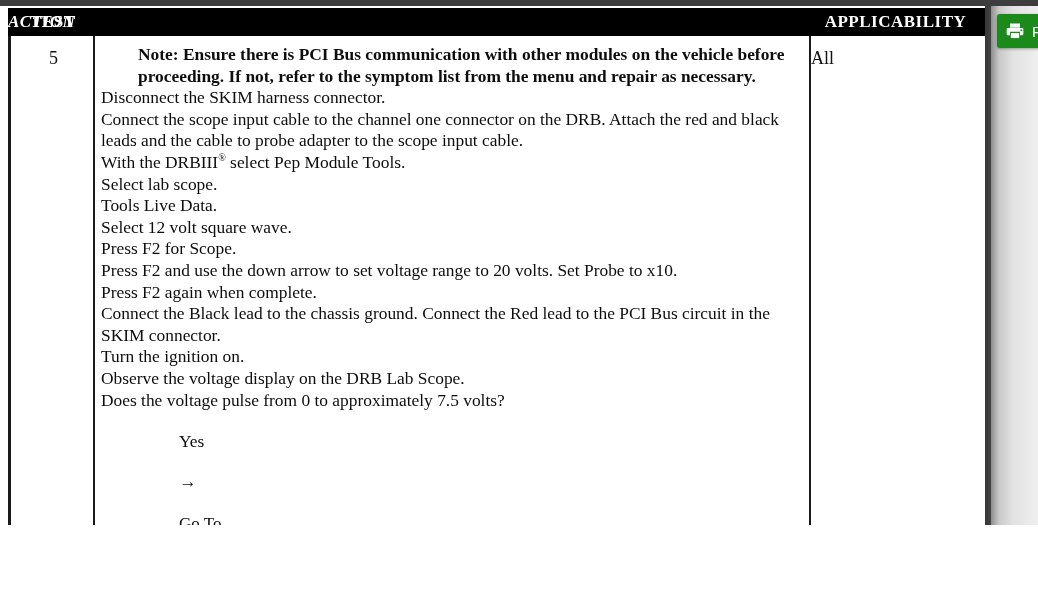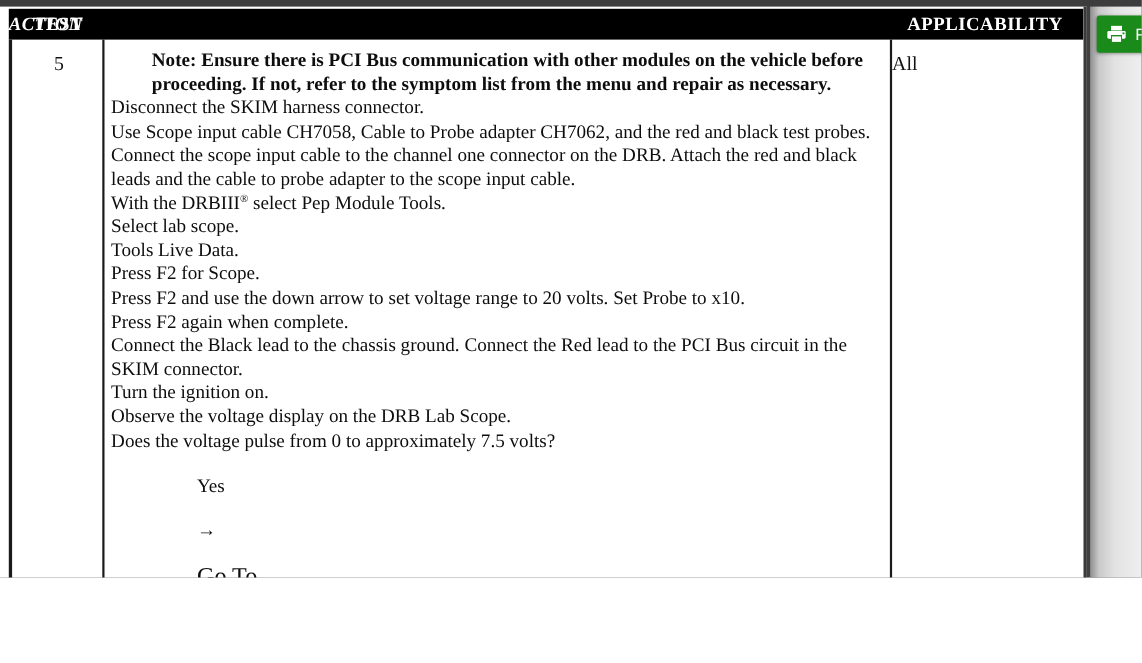--- a/index.html
+++ b/index.html
@@ -160,21 +160,21 @@
     flex: 0 0 40px;
     font-size: 17.4px;
   }
   .branch-arrow {
     width: 42px;
     flex: 0 0 42px;
     font-size: 17.4px;
     text-align: left;
   }
   .branch-text {
-    font-size: 22px;
+    font-size: 17px;
     line-height: 21.6px;
     white-space: pre-line;
   }
   .goto-num { padding-left: 14px; }
 
   
   #next-row {
     position: absolute;
     left: 0;
     top: 582px;
@@ -238,25 +238,25 @@
         <div class="vrule" id="vrule-2"></div>
 
         <div id="cell-test">5</div>
 
         <div id="cell-applic">All</div>
 
         <div id="cell-action">
           <div class="note">Note: Ensure there is PCI Bus communication with other modules on the vehicle before proceeding. If not, refer to the symptom list from the menu and repair as necessary.</div>
           <div id="steps">
               <div class="wrapstep">Disconnect the SKIM harness connector.</div>
-              <div class="wrapstep">Use Scope input cable CH7058, Cable to Probe adapter CH7062, and the red and black test probes.</div>
               <div class="wrapstep">Connect the scope input cable to the channel one connector on the DRB. Attach the red and black leads and the cable to probe adapter to the scope input cable.</div>
               <div class="wrapstep">With the DRBIII<sup class="reg">®</sup> select Pep Module Tools.</div>
               <div class="wrapstep">Select lab scope.</div>
               <div class="wrapstep">Tools Live Data.</div>
+              <div class="wrapstep">Select 12 volt square wave.</div>
               <div class="wrapstep">Press F2 for Scope.</div>
               <div class="wrapstep">Press F2 and use the down arrow to set voltage range to 20 volts. Set Probe to x10.</div>
               <div class="wrapstep">Press F2 again when complete.</div>
               <div class="wrapstep">Connect the Black lead to the chassis ground. Connect the Red lead to the PCI Bus circuit in the SKIM connector.</div>
               <div class="wrapstep">Turn the ignition on.</div>
               <div class="wrapstep">Observe the voltage display on the DRB Lab Scope.</div>
               <div class="wrapstep">Does the voltage pulse from 0 to approximately 7.5 volts?</div>
             </div>
           <div id="branches">
               <div class="branch">

